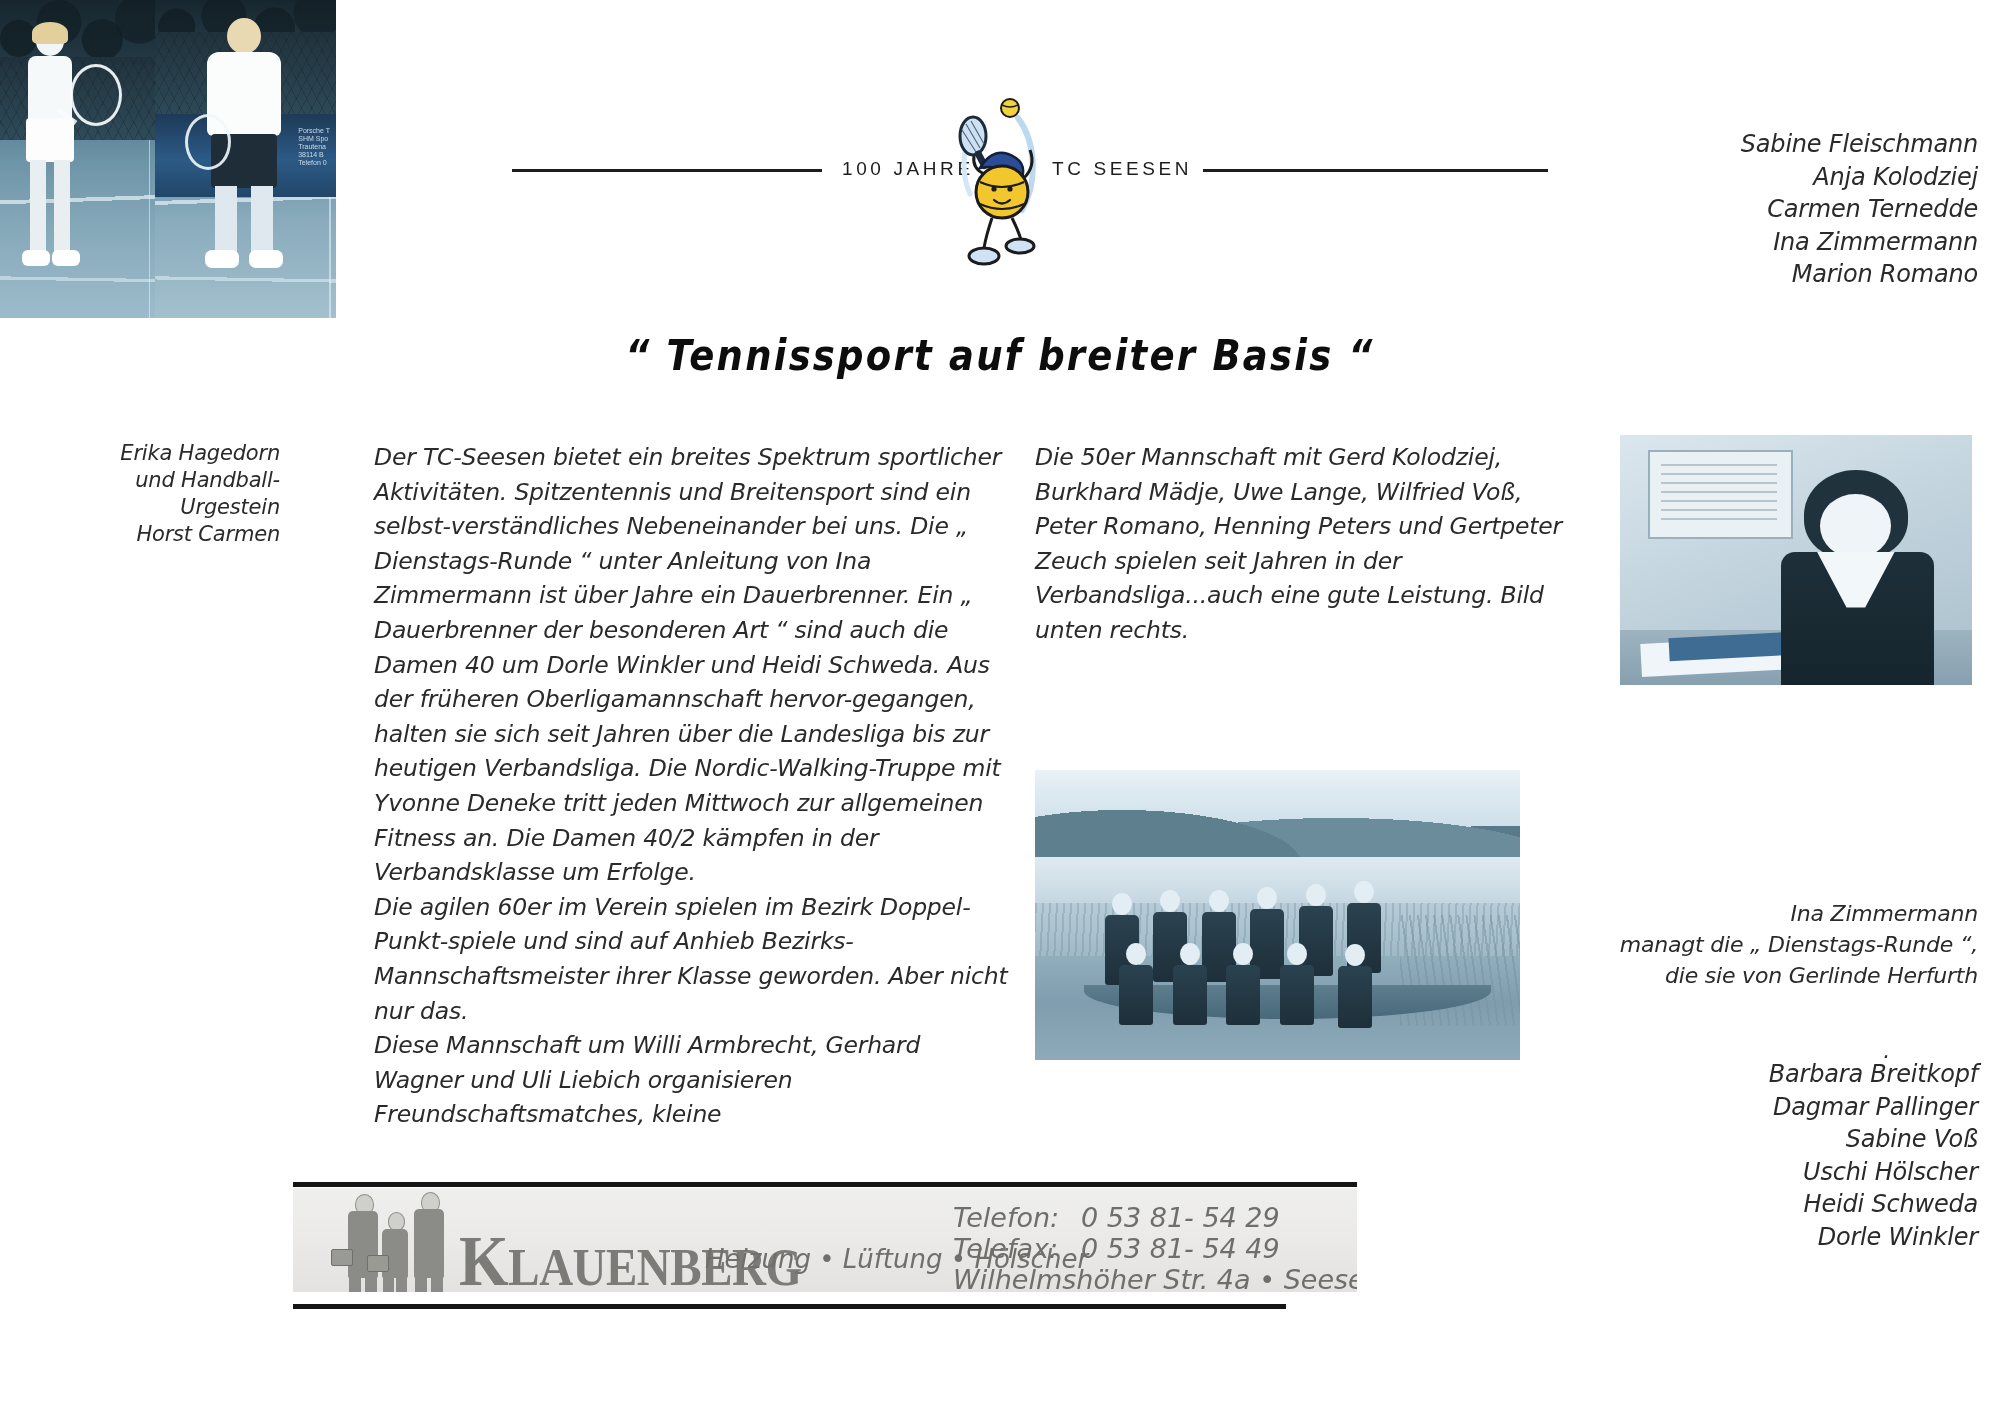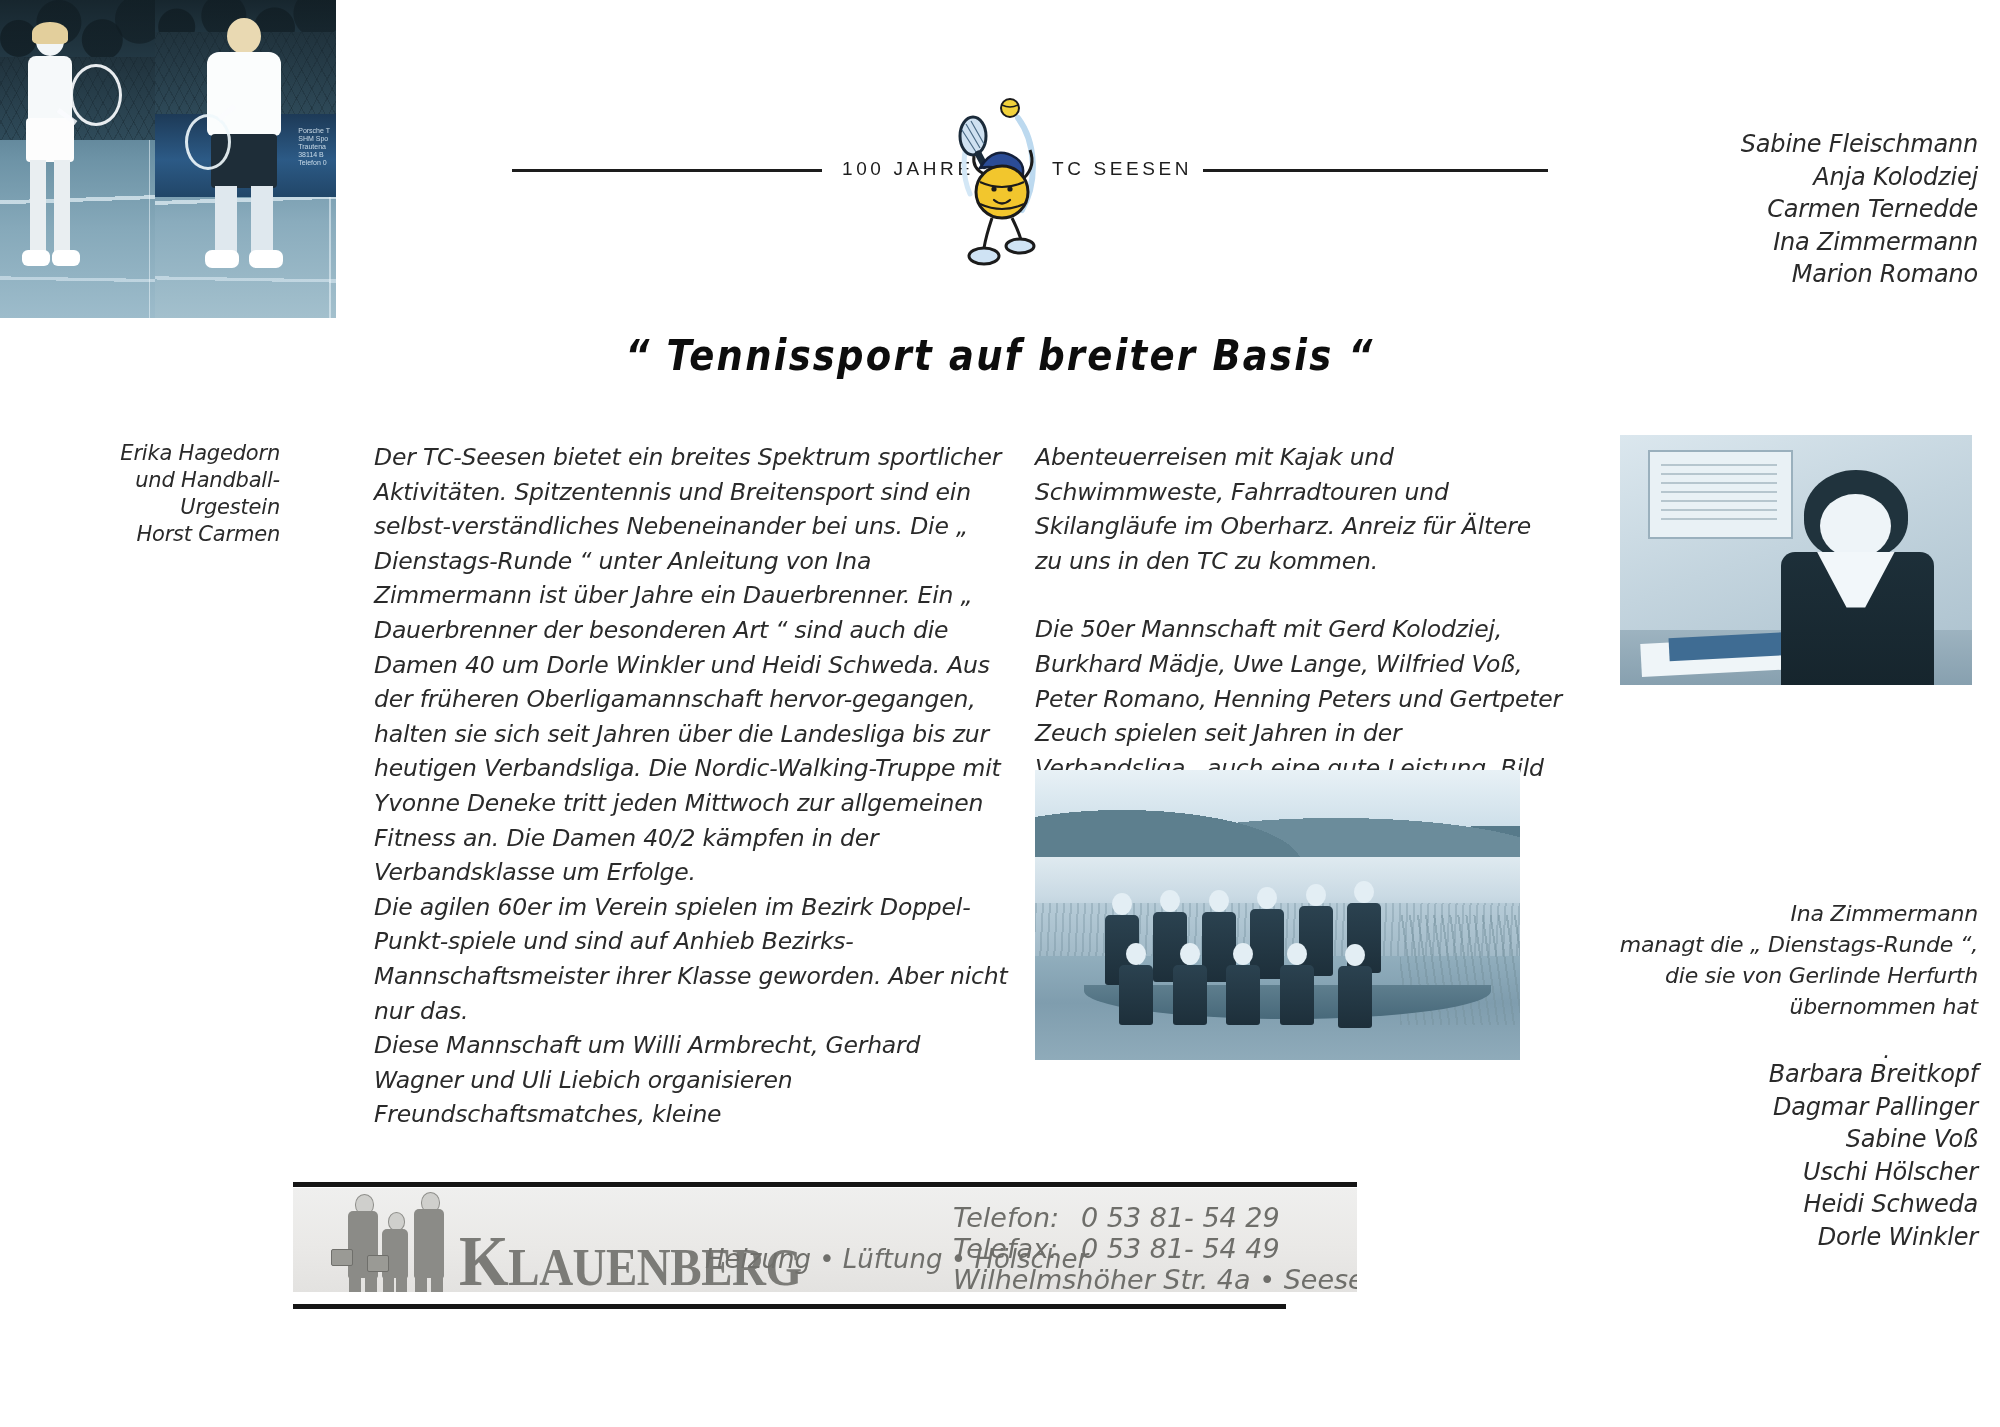--- a/index.html
+++ b/index.html
@@ -464,21 +464,20 @@
   <div>Horst Carmen</div>
 </div>
 
 <div id="col-left" class="abs body-col italic-hand">
   <p class="para">Der TC-Seesen bietet ein breites Spektrum sportlicher Aktivitäten. Spitzentennis und Breitensport sind ein selbst-verständliches Nebeneinander bei uns. Die „ Dienstags-Runde “ unter Anleitung von Ina Zimmermann ist über Jahre ein Dauerbrenner. Ein „ Dauerbrenner der besonderen Art “ sind auch die Damen 40  um Dorle Winkler und Heidi Schweda. Aus der früheren Oberligamannschaft hervor-gegangen, halten sie sich seit Jahren über die Landesliga bis zur heutigen Verbandsliga. Die Nordic-Walking-Truppe mit Yvonne Deneke tritt jeden Mittwoch zur allgemeinen Fitness an. Die Damen 40/2 kämpfen in der Verbandsklasse um Erfolge.</p>
   <p class="para" style="margin-top:0;">Die agilen 60er im Verein spielen im Bezirk Doppel-Punkt-spiele und sind auf Anhieb Bezirks-Mannschaftsmeister ihrer Klasse geworden. Aber nicht nur das.</p>
   <p class="para" style="margin-top:0;">Diese Mannschaft um Willi Armbrecht, Gerhard Wagner und Uli Liebich organisieren Freundschaftsmatches, kleine</p>
 </div>
 
 <div id="col-right" class="abs body-col italic-hand">
-  <p class="para">Abenteuerreisen mit Kajak und Schwimmweste, Fahrradtouren und Skilangläufe im Oberharz. Anreiz für Ältere zu uns in den TC zu kommen.</p>
   <p class="para">Die 50er Mannschaft mit Gerd Kolodziej, Burkhard Mädje, Uwe Lange, Wilfried Voß, Peter Romano, Henning Peters und Gertpeter Zeuch spielen seit Jahren in der Verbandsliga...auch eine gute Leistung. Bild unten rechts.</p>
 </div>
 
 <div id="group-photo" class="abs">
   <div class="gp-sky"></div>
   <div class="gp-hills"></div>
   <div class="gp-water"></div>
   <div class="gp-shore"></div>
   <div class="gp-ground"></div>
   <div class="gp-reeds"></div>
@@ -542,21 +541,20 @@
     <div class="pp-face"></div>
     <div class="pp-torso"></div>
     <div class="pp-collar"></div>
   </div>
 </div>
 
 <div id="portrait-caption" class="abs italic-hand">
   <div>Ina Zimmermann</div>
   <div>managt die „ Dienstags-Runde “,</div>
   <div>die sie von Gerlinde Herfurth</div>
-  <div>übernommen hat</div>
 </div>
 <div id="caption-dot" class="abs italic-hand">.</div>
 
 <div id="footer-names" class="abs italic-hand">
   <div>Barbara Breitkopf</div>
   <div>Dagmar Pallinger</div>
   <div>Sabine Voß</div>
   <div>Uschi Hölscher</div>
   <div>Heidi Schweda</div>
   <div>Dorle Winkler</div>

